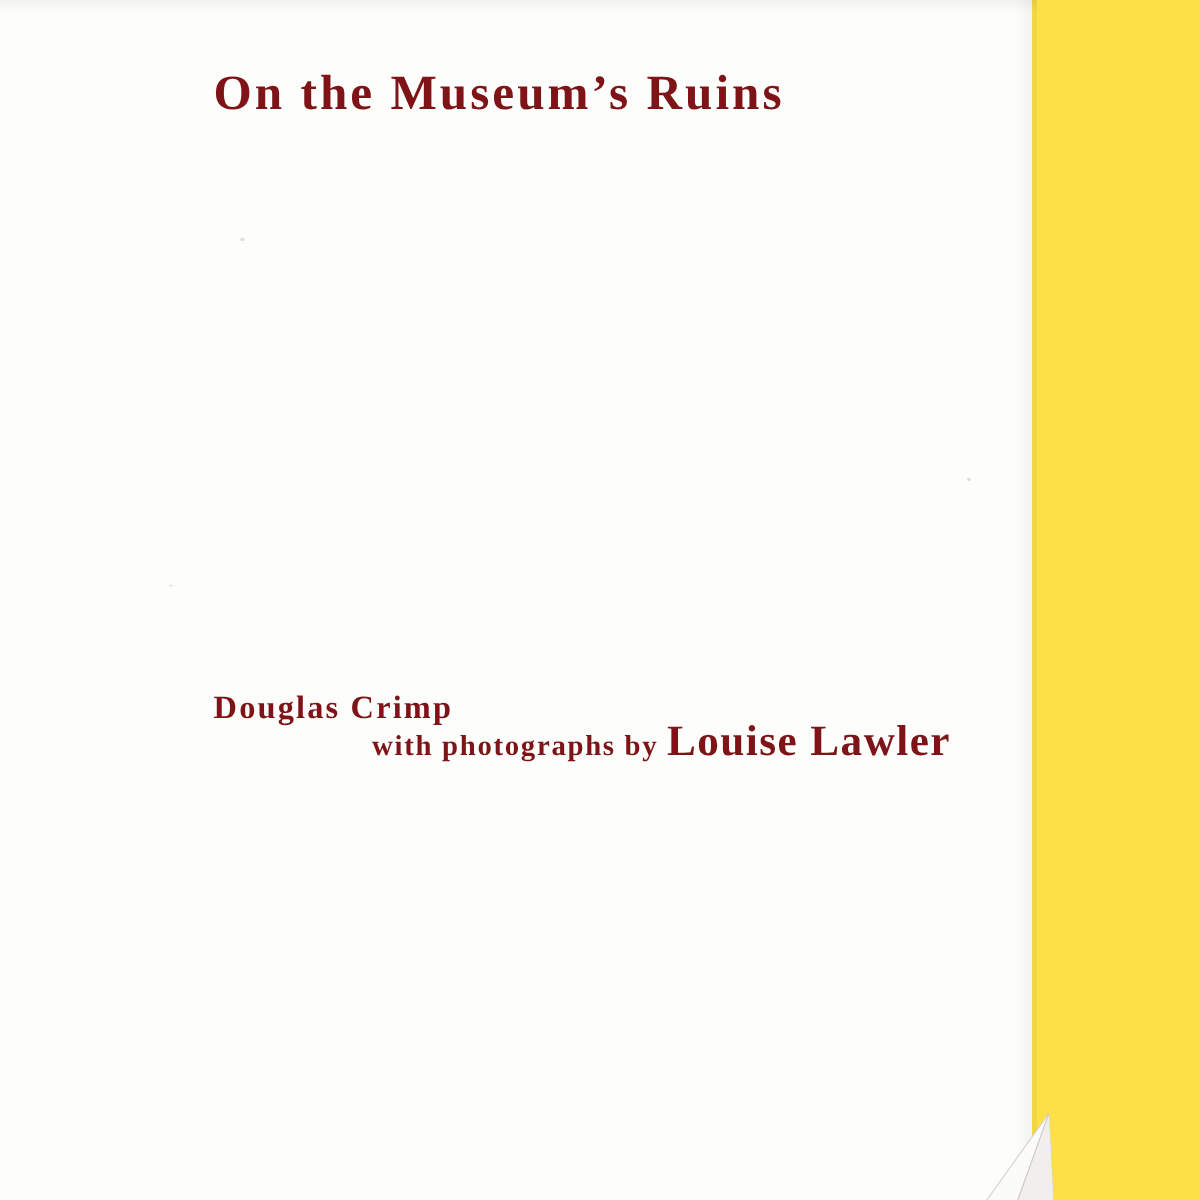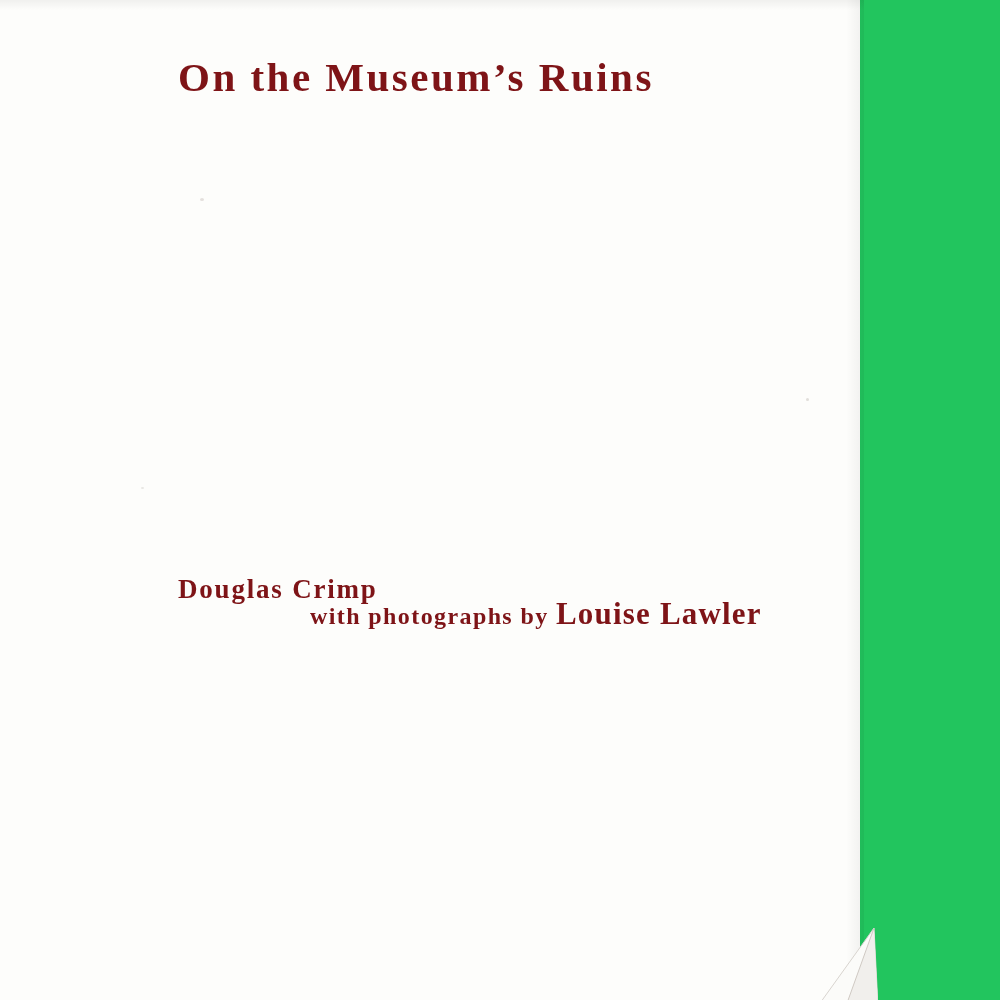--- a/index.html
+++ b/index.html
@@ -8,21 +8,21 @@
     background: #ffffff;
     width: 1000px;
     height: 1000px;
     overflow: hidden;
   }
 
   .page {
     position: relative;
     width: 1000px;
     height: 1000px;
-    background: #22c55e;
+    background: #fde047;
     font-family: "Liberation Serif", serif;
   }
 
   
   .scan {
     position: absolute;
     left: 0;
     top: 0;
     width: 860px;
     height: 1000px;
@@ -102,21 +102,21 @@
     letter-spacing: 1.2px;
     white-space: nowrap;
   }
 
   .contributor .lead {
     font-size: 24px;
     letter-spacing: 1.4px;
   }
 
   .contributor .name {
-    font-size: 31px;
+    font-size: 36px;
     letter-spacing: 1.2px;
   }
 </style>
 </head>
 <body>
 
 <div class="page">
 
   <div class="scan"></div>
   <div class="scan-top-edge"></div>

